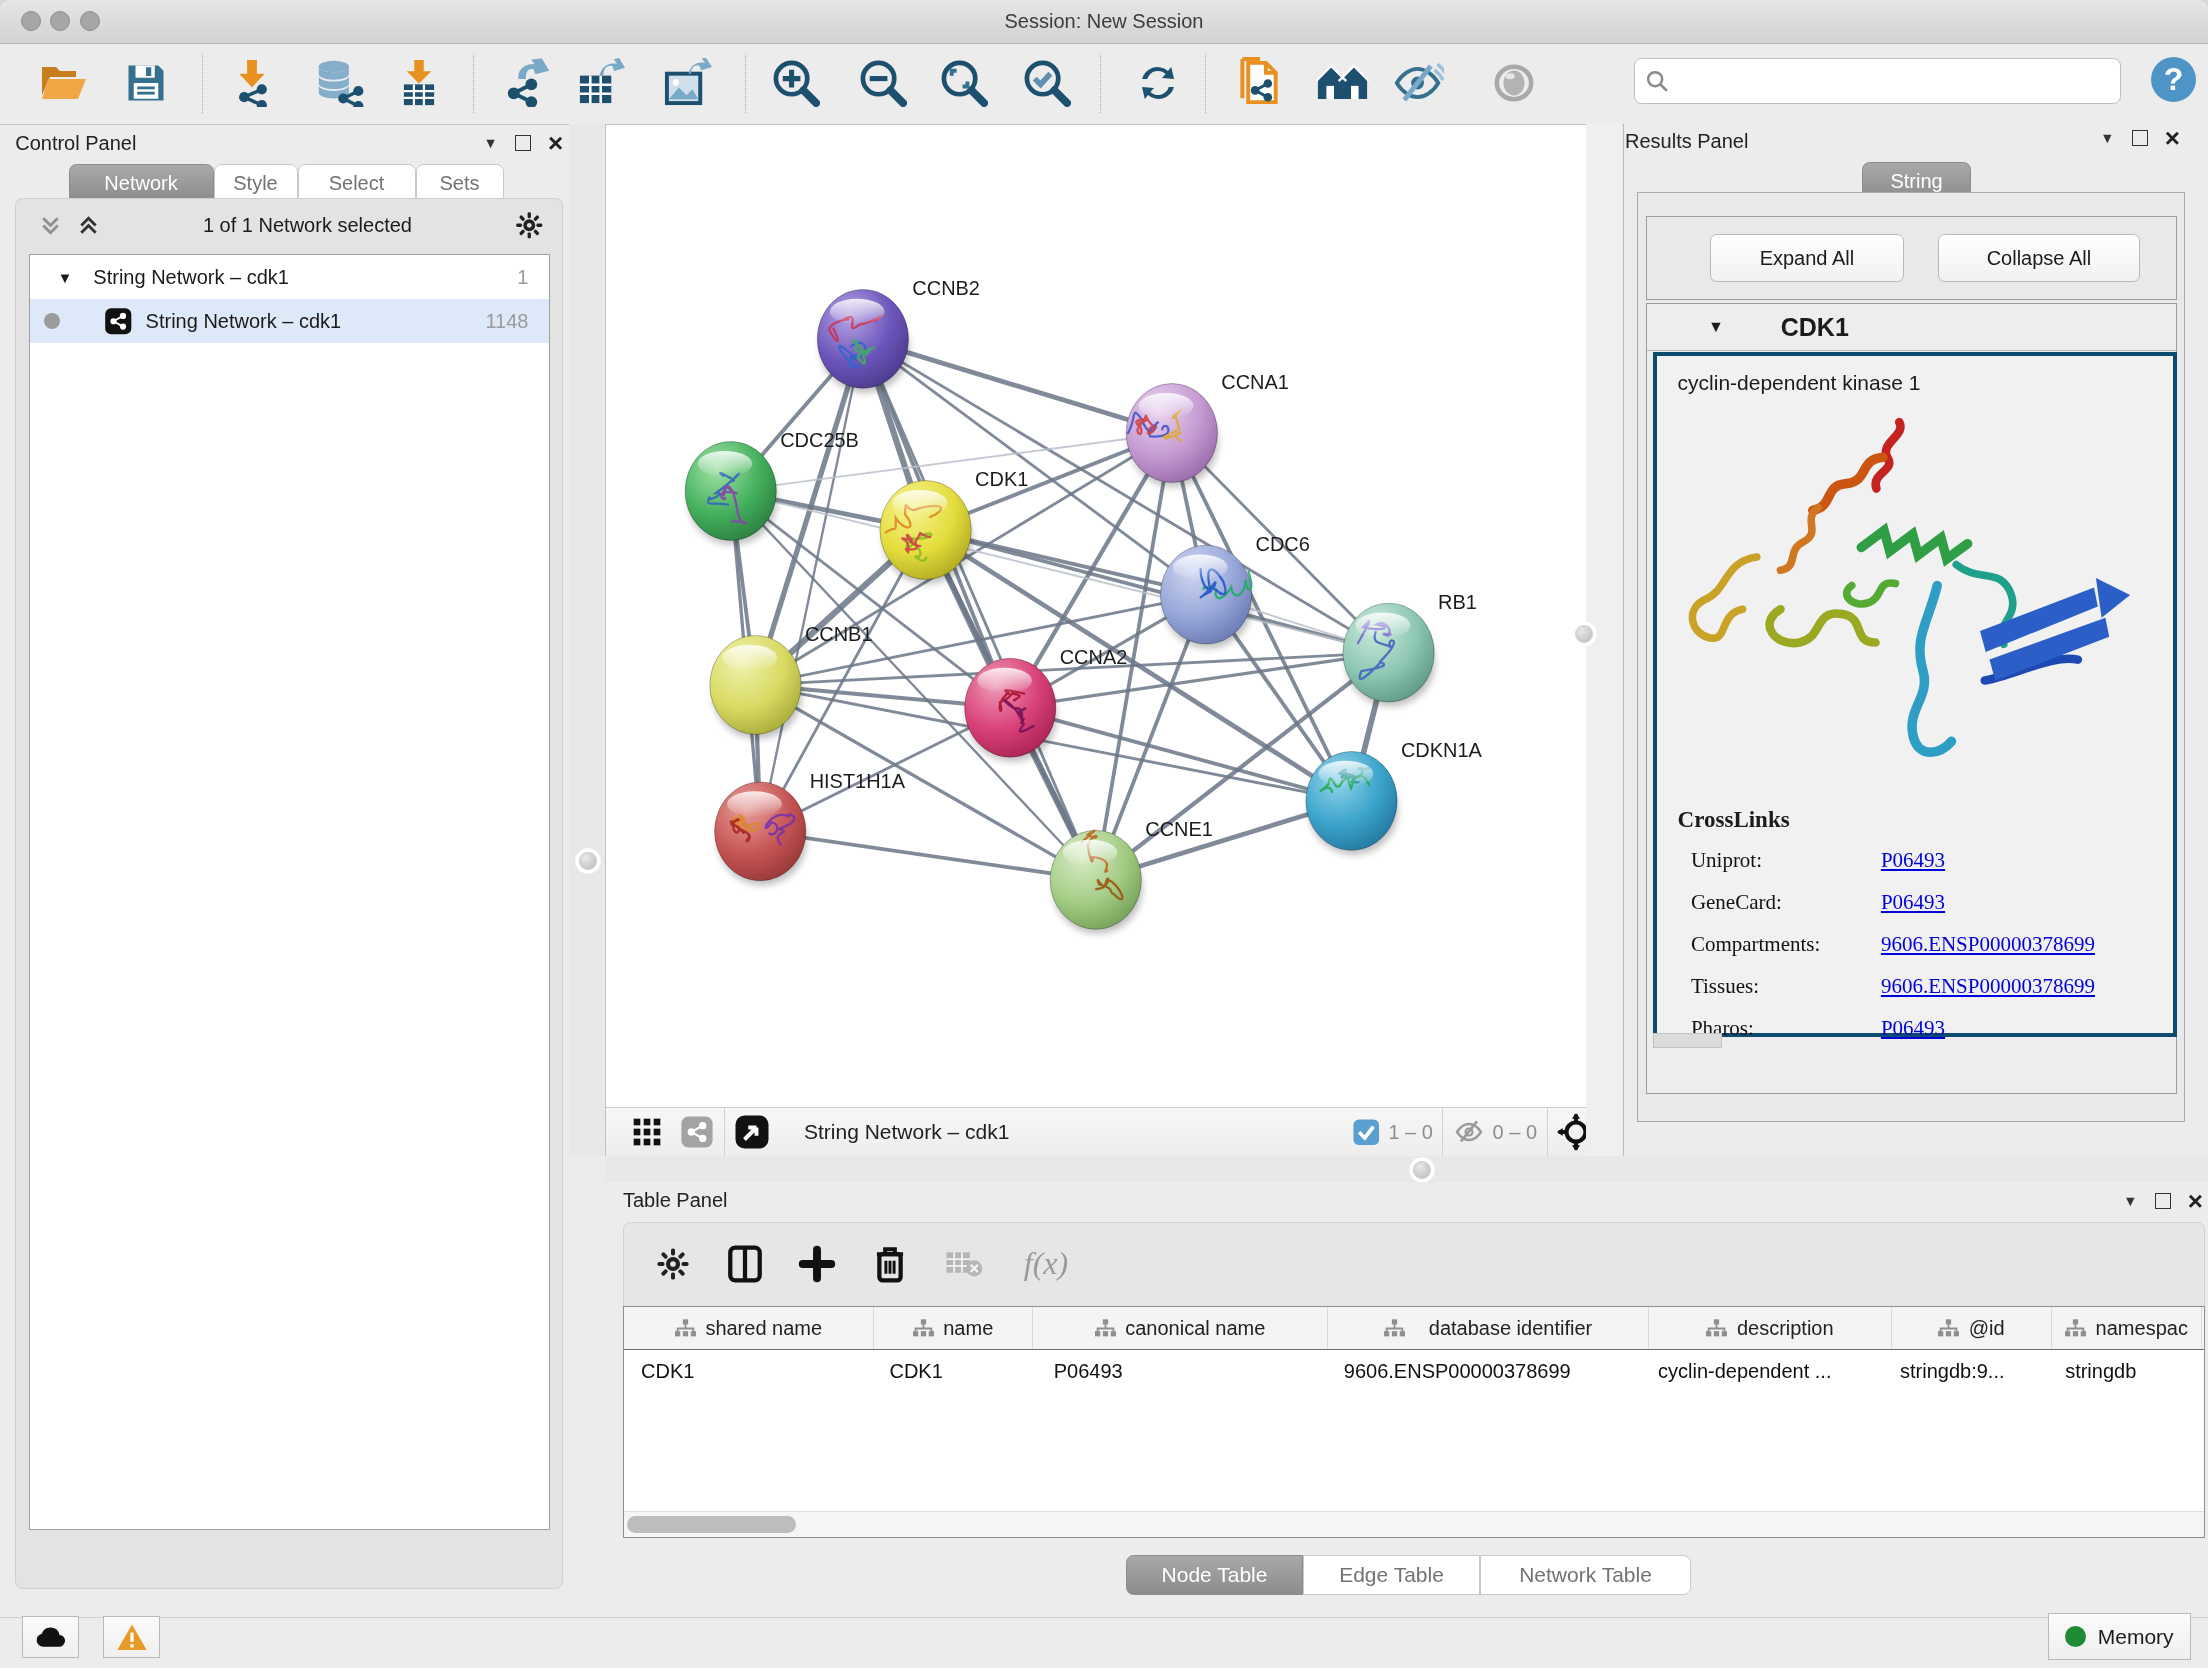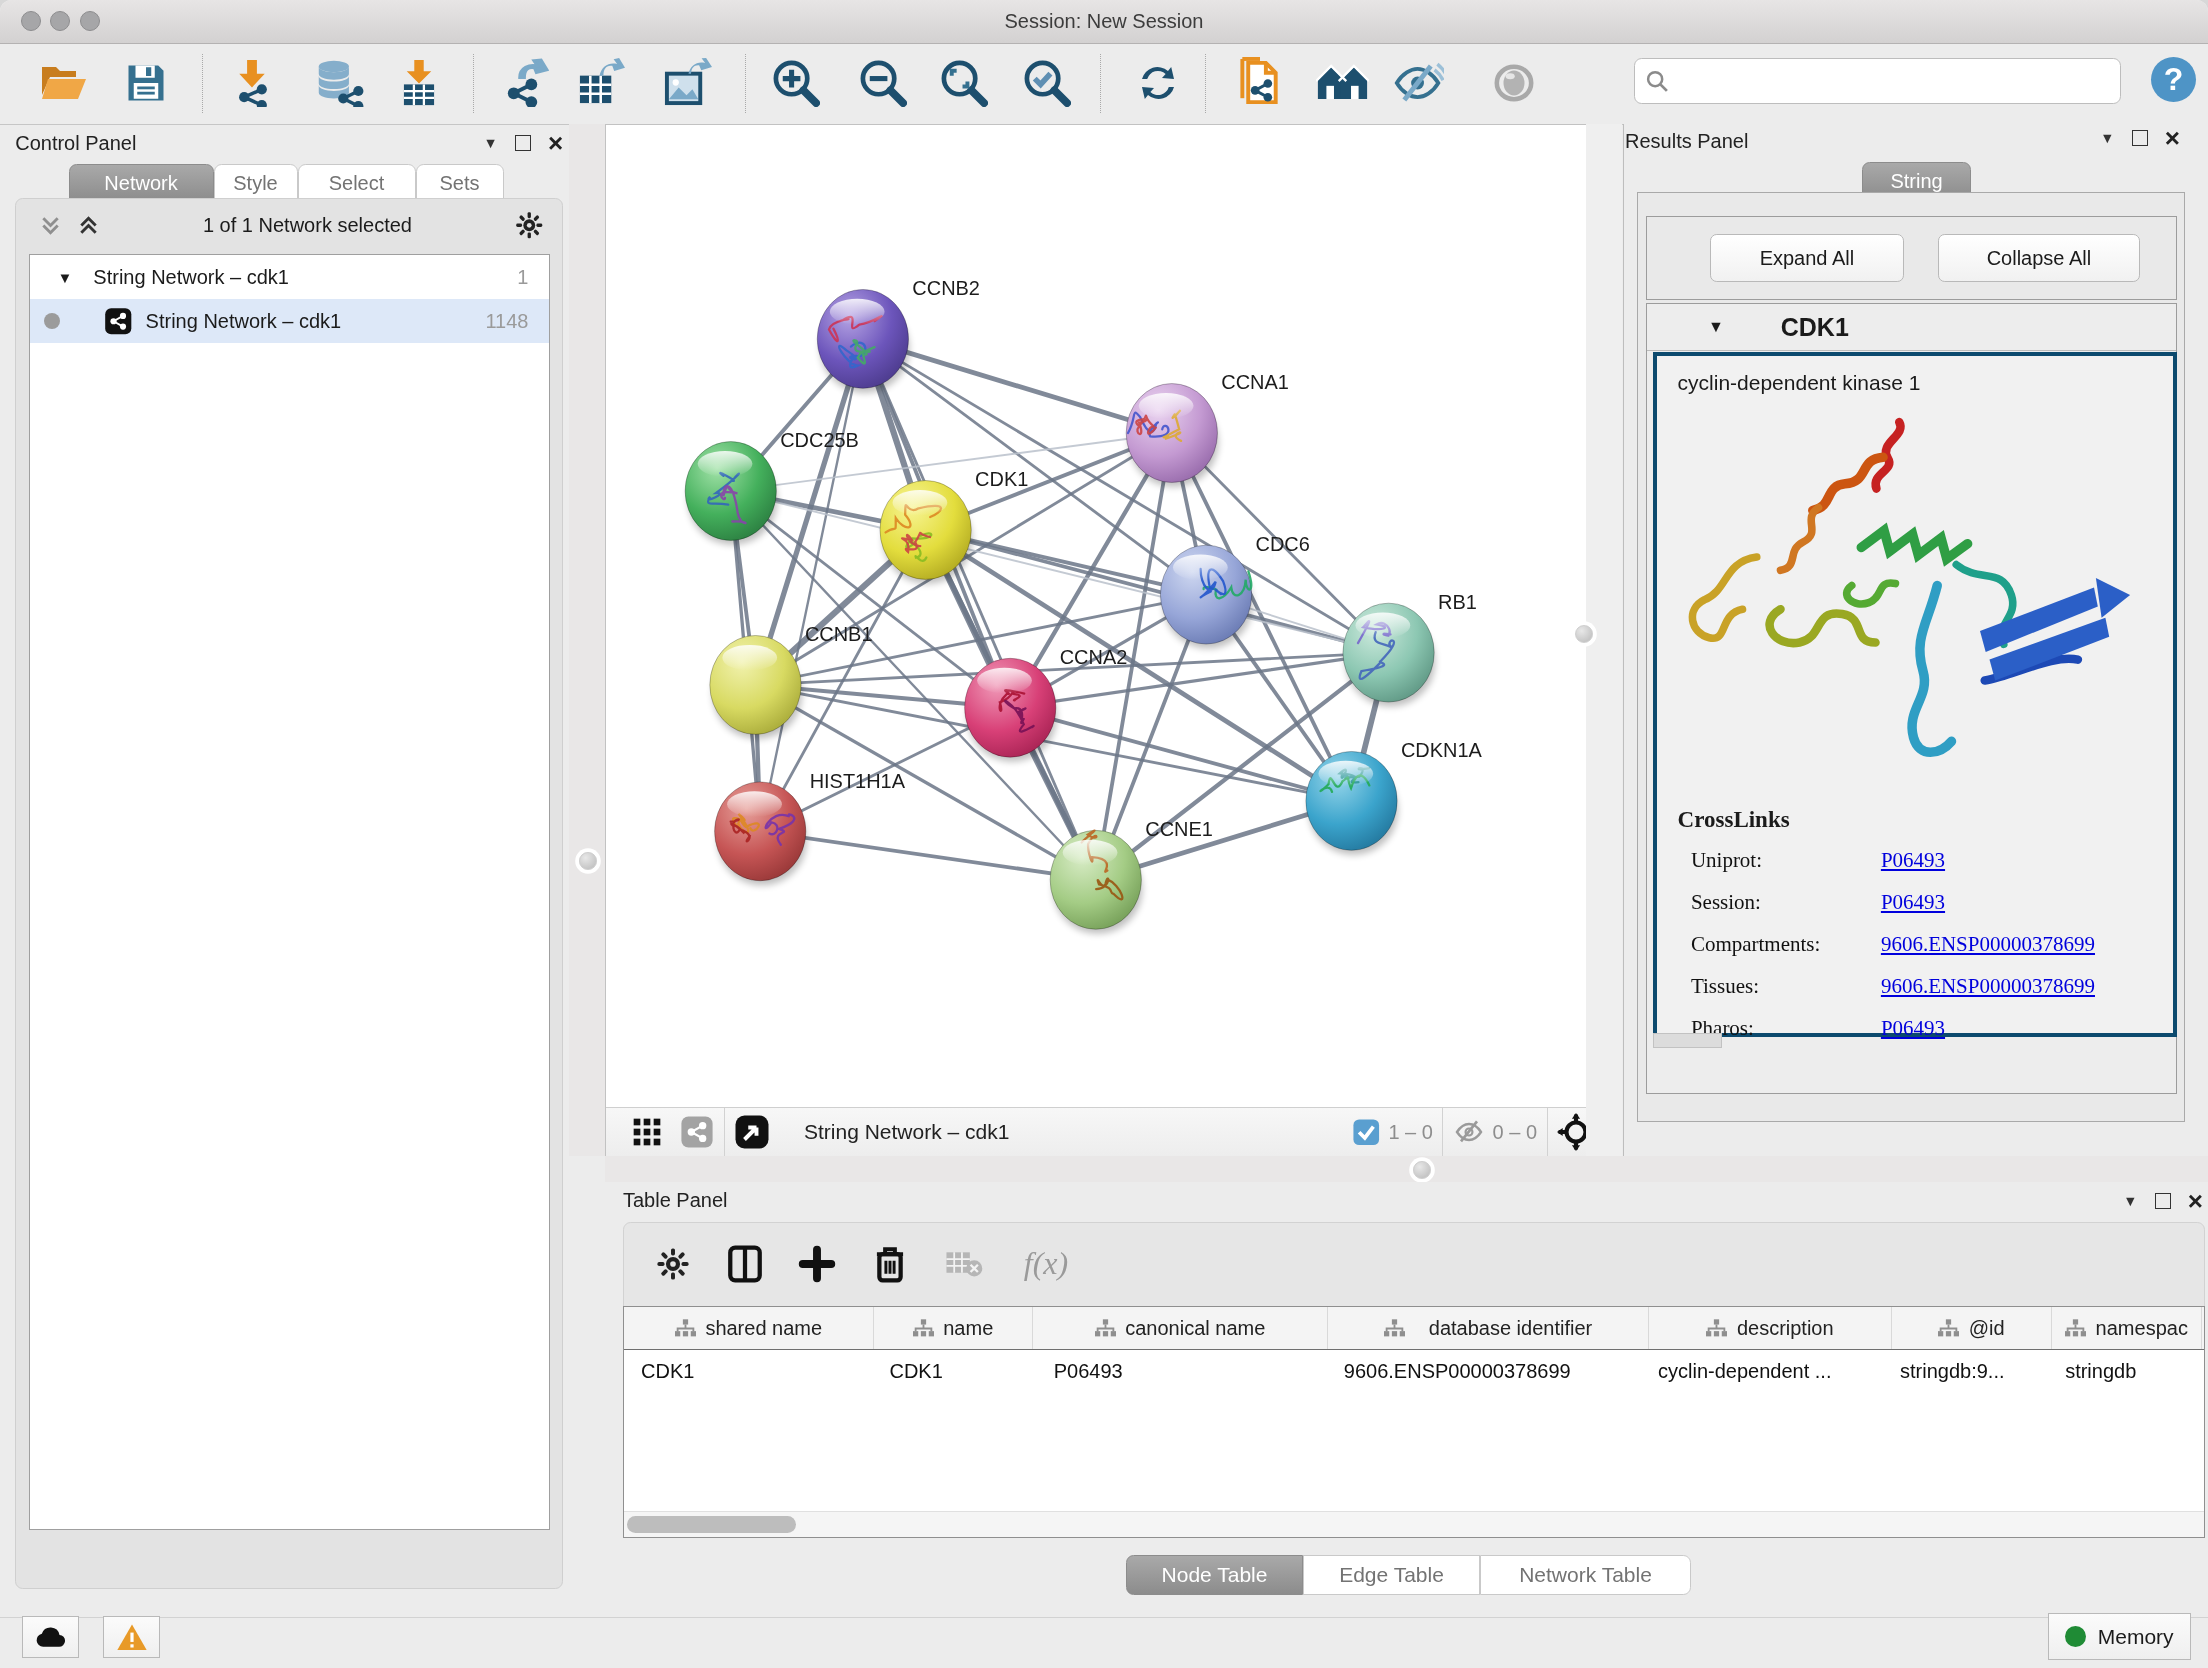--- a/index.html
+++ b/index.html
@@ -685,21 +685,21 @@
                 <path d="M330 238L450 192l4 20-118 48z"></path>
                 <path d="M340 268L462 224l4 20-120 46z"></path>
                 <path d="M452 182l36 18-30 24z"></path>
               </g>
           </svg>
           <div style="margin:3.8px 0 0 21px" class="serif">
             <div style="font-size:23px;font-weight:bold">CrossLinks</div>
             <div style="display:grid;grid-template-columns:190px auto;row-gap:17px;margin:15px 0 0 13.3px">
               <span class="serif xlabel">Uniprot:</span>
               <span class="serif xlink">P06493</span>
-              <span class="serif xlabel">Session:</span>
+              <span class="serif xlabel">GeneCard:</span>
               <span class="serif xlink">P06493</span>
               <span class="serif xlabel">Compartments:</span>
               <span class="serif xlink">9606.ENSP00000378699</span>
               <span class="serif xlabel">Tissues:</span>
               <span class="serif xlink">9606.ENSP00000378699</span>
               <span class="serif xlabel">Pharos:</span>
               <span class="serif xlink">P06493</span>
             </div>
           </div>
         </div>

